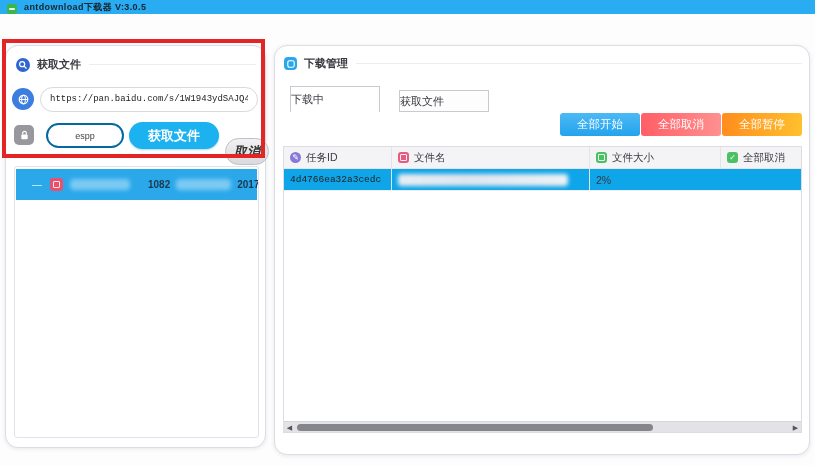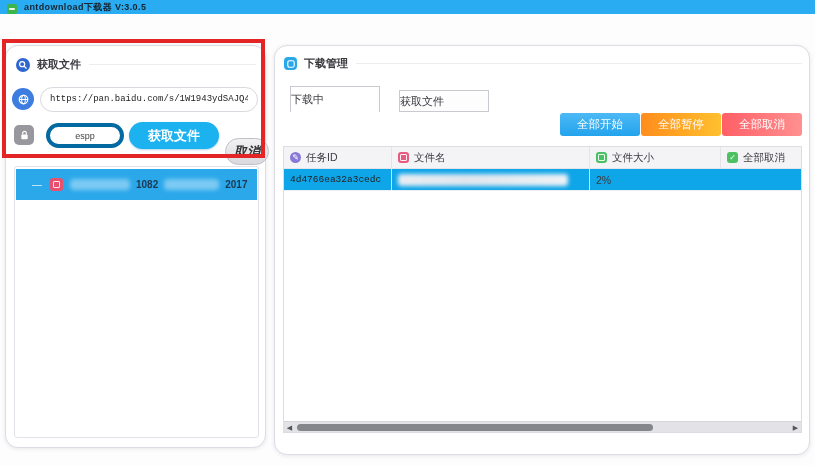--- a/index.html
+++ b/index.html
@@ -43,21 +43,21 @@
   .link-badge { width:22px; height:22px; border-radius:50%; background:#3d7de0;
     display:flex; align-items:center; justify-content:center; flex:0 0 auto; }
   .url-input { margin-left:6px; width:218px; height:25px; border:1px solid #d8d8de;
     border-radius:13px; padding:0 9px; font-family:"Liberation Mono", monospace;
     font-size:9px; color:#222; background:#fff; outline:none; }
 
   .pwd-row { position:absolute; left:8px; top:76px; width:250px; height:27px; }
   .lock-badge { position:absolute; left:0; top:3px; width:20px; height:20px;
     border-radius:5px; background:#97979d; display:flex; align-items:center; justify-content:center; }
   .code-input { position:absolute; left:32px; top:1px; width:78px; height:25px;
-    border:4px solid #0369a1; border-radius:13px; text-align:center;
+    border:2px solid #0369a1; border-radius:13px; text-align:center;
     font-size:9px; color:#444; background:#fff; outline:none; }
   .btn-pill { position:absolute; height:27px; border:none; border-radius:14px;
     font-family:"Liberation Sans", sans-serif; font-size:13px; font-weight:bold; cursor:pointer; }
   .btn-fetch { left:115px; top:0; width:90px; background:#1cb2f0; color:#fff;
     box-shadow:0 1px 2px rgba(0,120,200,.3); }
   .btn-cancel { left:211px; top:16px; width:44px;
     background:linear-gradient(#f2f2f4,#d9d9de); color:#333; border:1px solid #bfbfc6;font-style:italic; }
 
   
   .annotation { position:absolute; left:2px; top:39px; width:263px; height:119px;
@@ -168,21 +168,21 @@
     <input class="code-input" type="text" value="espp" style="">
     <button class="btn-pill btn-fetch">获取文件</button>
     <button class="btn-pill btn-cancel">取消</button>
   </div>
 
   <div class="file-list">
     <div class="list-item-sel">
       <span class="tree-dash">—</span>
       <span class="file-badge"></span>
       <span class="blob" style="width:60px;margin-left:7px"></span>
-      <span class="frag" style="margin-left:6px">1082</span>
+      <span class="frag" style="margin-left:18px">1082</span>
       <span class="blob" style="width:55px;margin-left:6px"></span>
       <span class="frag" style="margin-left:6px">2017</span>
     </div>
   </div>
 </div>
 
 <div class="annotation"></div>
 
 <div class="panel panel-right">
 
@@ -194,22 +194,22 @@
     </div>
     <span class="sec-title">下载管理</span>
     <span class="sec-line"></span>
   </div>
 
   <div class="tab tab-active">下载中</div>
   <div class="tab tab-idle">获取文件</div>
 
   <div class="actions">
     <button class="btn-act btn-start">全部开始</button>
+    <button class="btn-act btn-cancel-all">全部取消</button>
     <button class="btn-act btn-pause">全部暂停</button>
-    <button class="btn-act btn-cancel-all">全部取消</button>
   </div>
 
   <div class="table-box">
     <div class="t-row t-head">
       <div class="t-cell c1">
         <span class="h-icon i-purple">✎</span>
         <span>任务ID</span>
       </div>
       <div class="t-cell c2">
         <span class="h-icon i-pink i-inner"></span>

